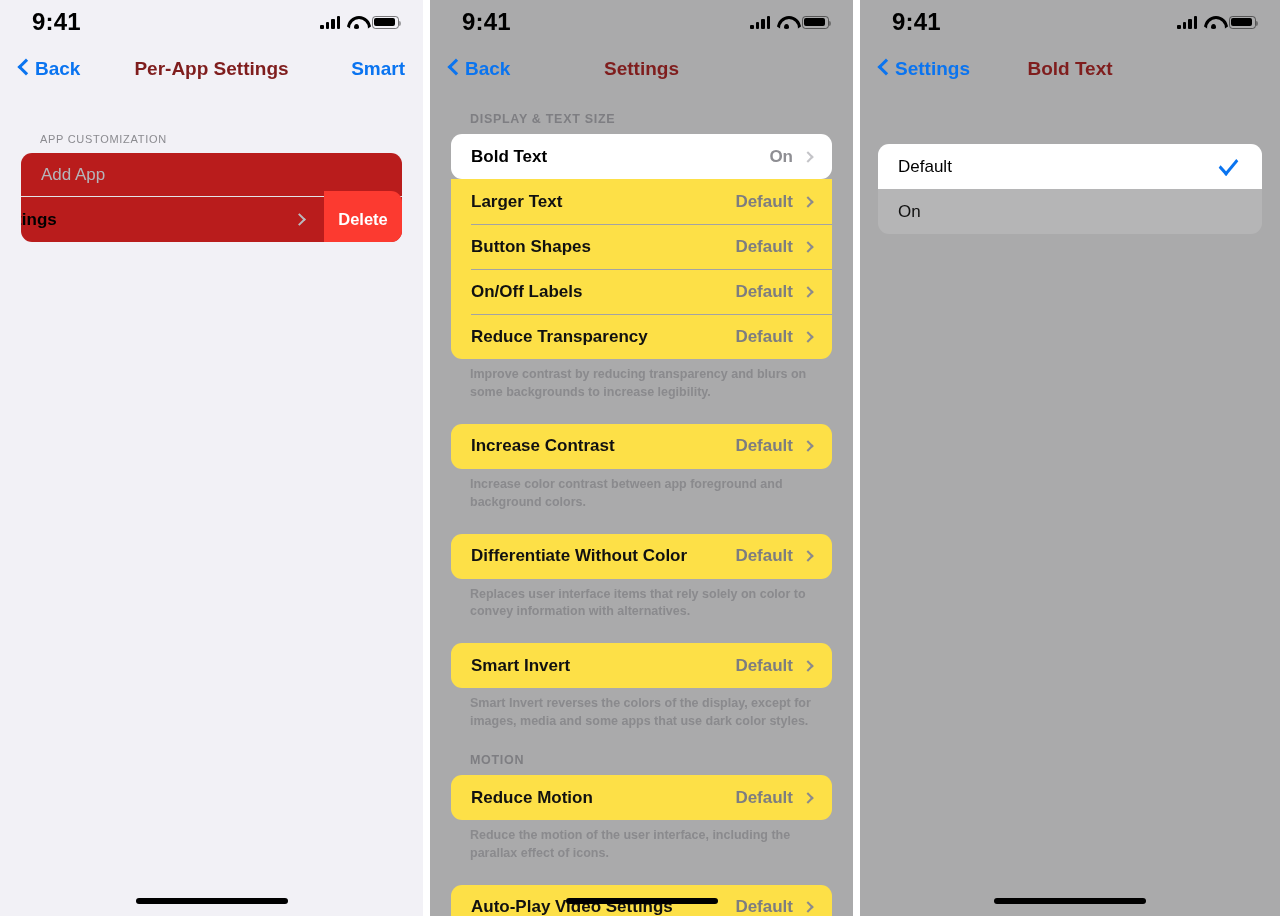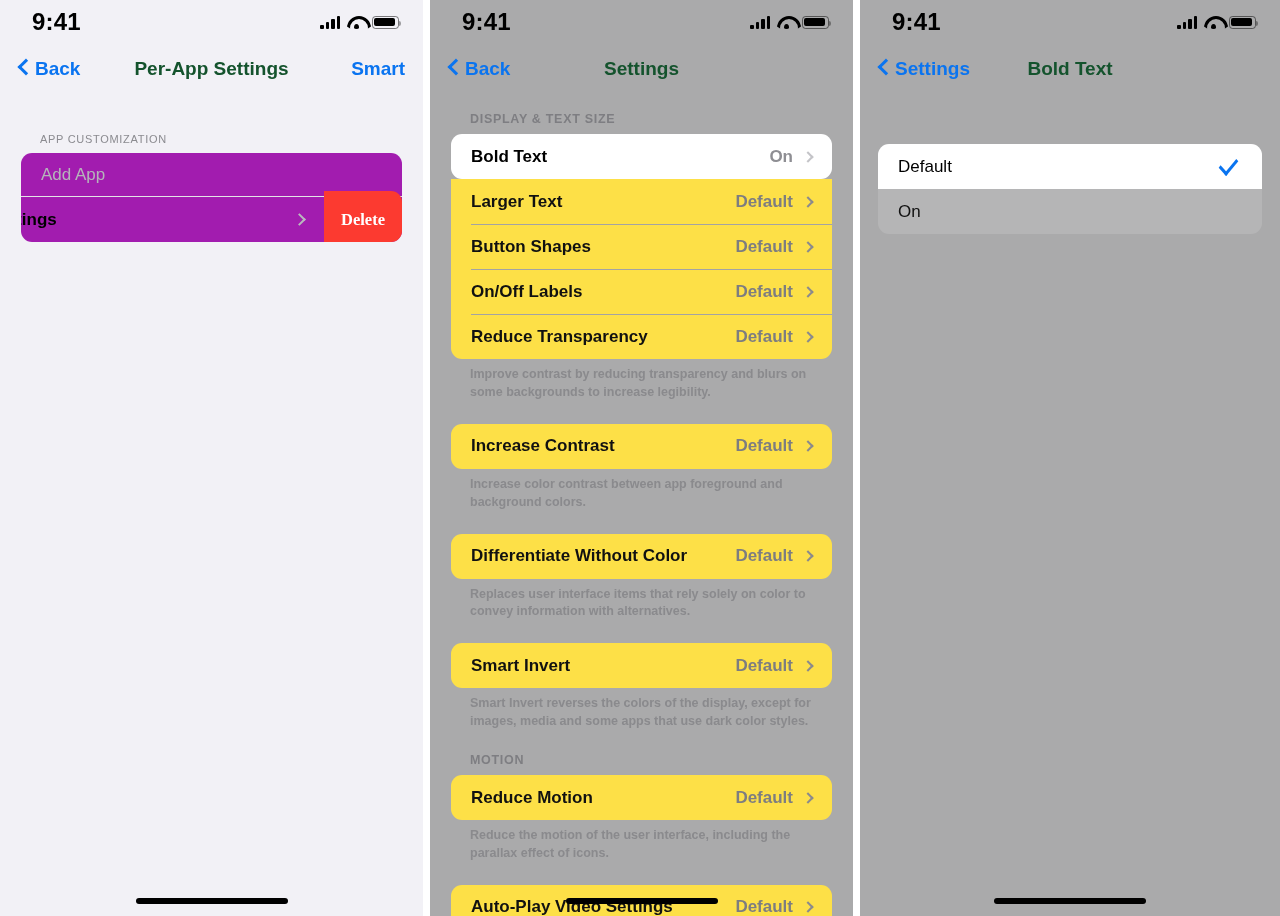--- a/index.html
+++ b/index.html
@@ -54,32 +54,32 @@
   .chev-left { width: 11px; height: 18px; position: relative; flex: none; }
   .chev-left::before {
     content: ""; position: absolute; left: 2px; top: 3px;
     width: 9px; height: 9px;
     border-left: 3.4px solid #0a74f0; border-bottom: 3.4px solid #0a74f0;
     transform: rotate(45deg);
   }
   .nav-back-label { font-size: 19px; color: #0a74f0; font-weight: 700; }
   .nav-title {
     position: absolute; left: 0; right: 0; text-align: center;
-    font-size: 19px; font-weight: 700; color: #14532d; pointer-events: none;
+    font-size: 19px; font-weight: 700; color: #7f1d1d; pointer-events: none;
   }
   .nav-right { margin-left: auto; font-size: 19px; color: #0a74f0; font-weight: 700; cursor: pointer; }
 
   
   .sec-header {
     font-size: 11px; letter-spacing: .7px; color: #8b8b90;
     font-weight: 400; padding: 0 0 8px 40px; margin-top: 17px;
   }
   .p1-body { padding-top: 22px; }
   .card1 {
-    margin: 0 21px; background: #a21caf; border-radius: 11px; overflow: hidden;
+    margin: 0 21px; background: #b91c1c; border-radius: 11px; overflow: hidden;
   }
   .row-addapp {
     height: 44px; display: flex; align-items: center; padding: 0 20px;
     border-bottom: 1px solid #e3e3e6;
   }
   .addapp-ph { font-size: 17px; color: #b5b5ba; }
   .row-swiped { height: 45px; display: flex; align-items: center; position: relative; }
   .swipe-content {
     flex: 1; display: flex; align-items: center; justify-content: space-between;
     padding: 0 14px 0 0; margin-left: -20px; height: 100%;
@@ -88,21 +88,20 @@
   .chev-r {
     width: 9px; height: 9px;
     border-top: 2.3px solid #b9b9be; border-right: 2.3px solid #b9b9be;
     transform: rotate(45deg); margin-right: 6px;
   }
   .delete-btn {
     width: 78px; height: 58px; background: #fc3a30; color: #fff;
     display: flex; align-items: center; justify-content: center;
     font-size: 16.5px; font-weight: 700; cursor: pointer;
     border-radius: 0 11px 11px 0;
-    font-family: Liberation Serif, serif;
   }
 
   
   .p2-scroll { padding-top: 18px; }
   .sec-header-dim { font-size: 12.5px; letter-spacing: .7px; color: #7e7e82; font-weight: 700; padding: 0 0 8px 40px; }
   .group {
     margin: 0 21px; background: #fde047; border-radius: 11px; overflow: hidden;
   }
   .srow {
     height: 45px; display: flex; align-items: center; justify-content: space-between;

